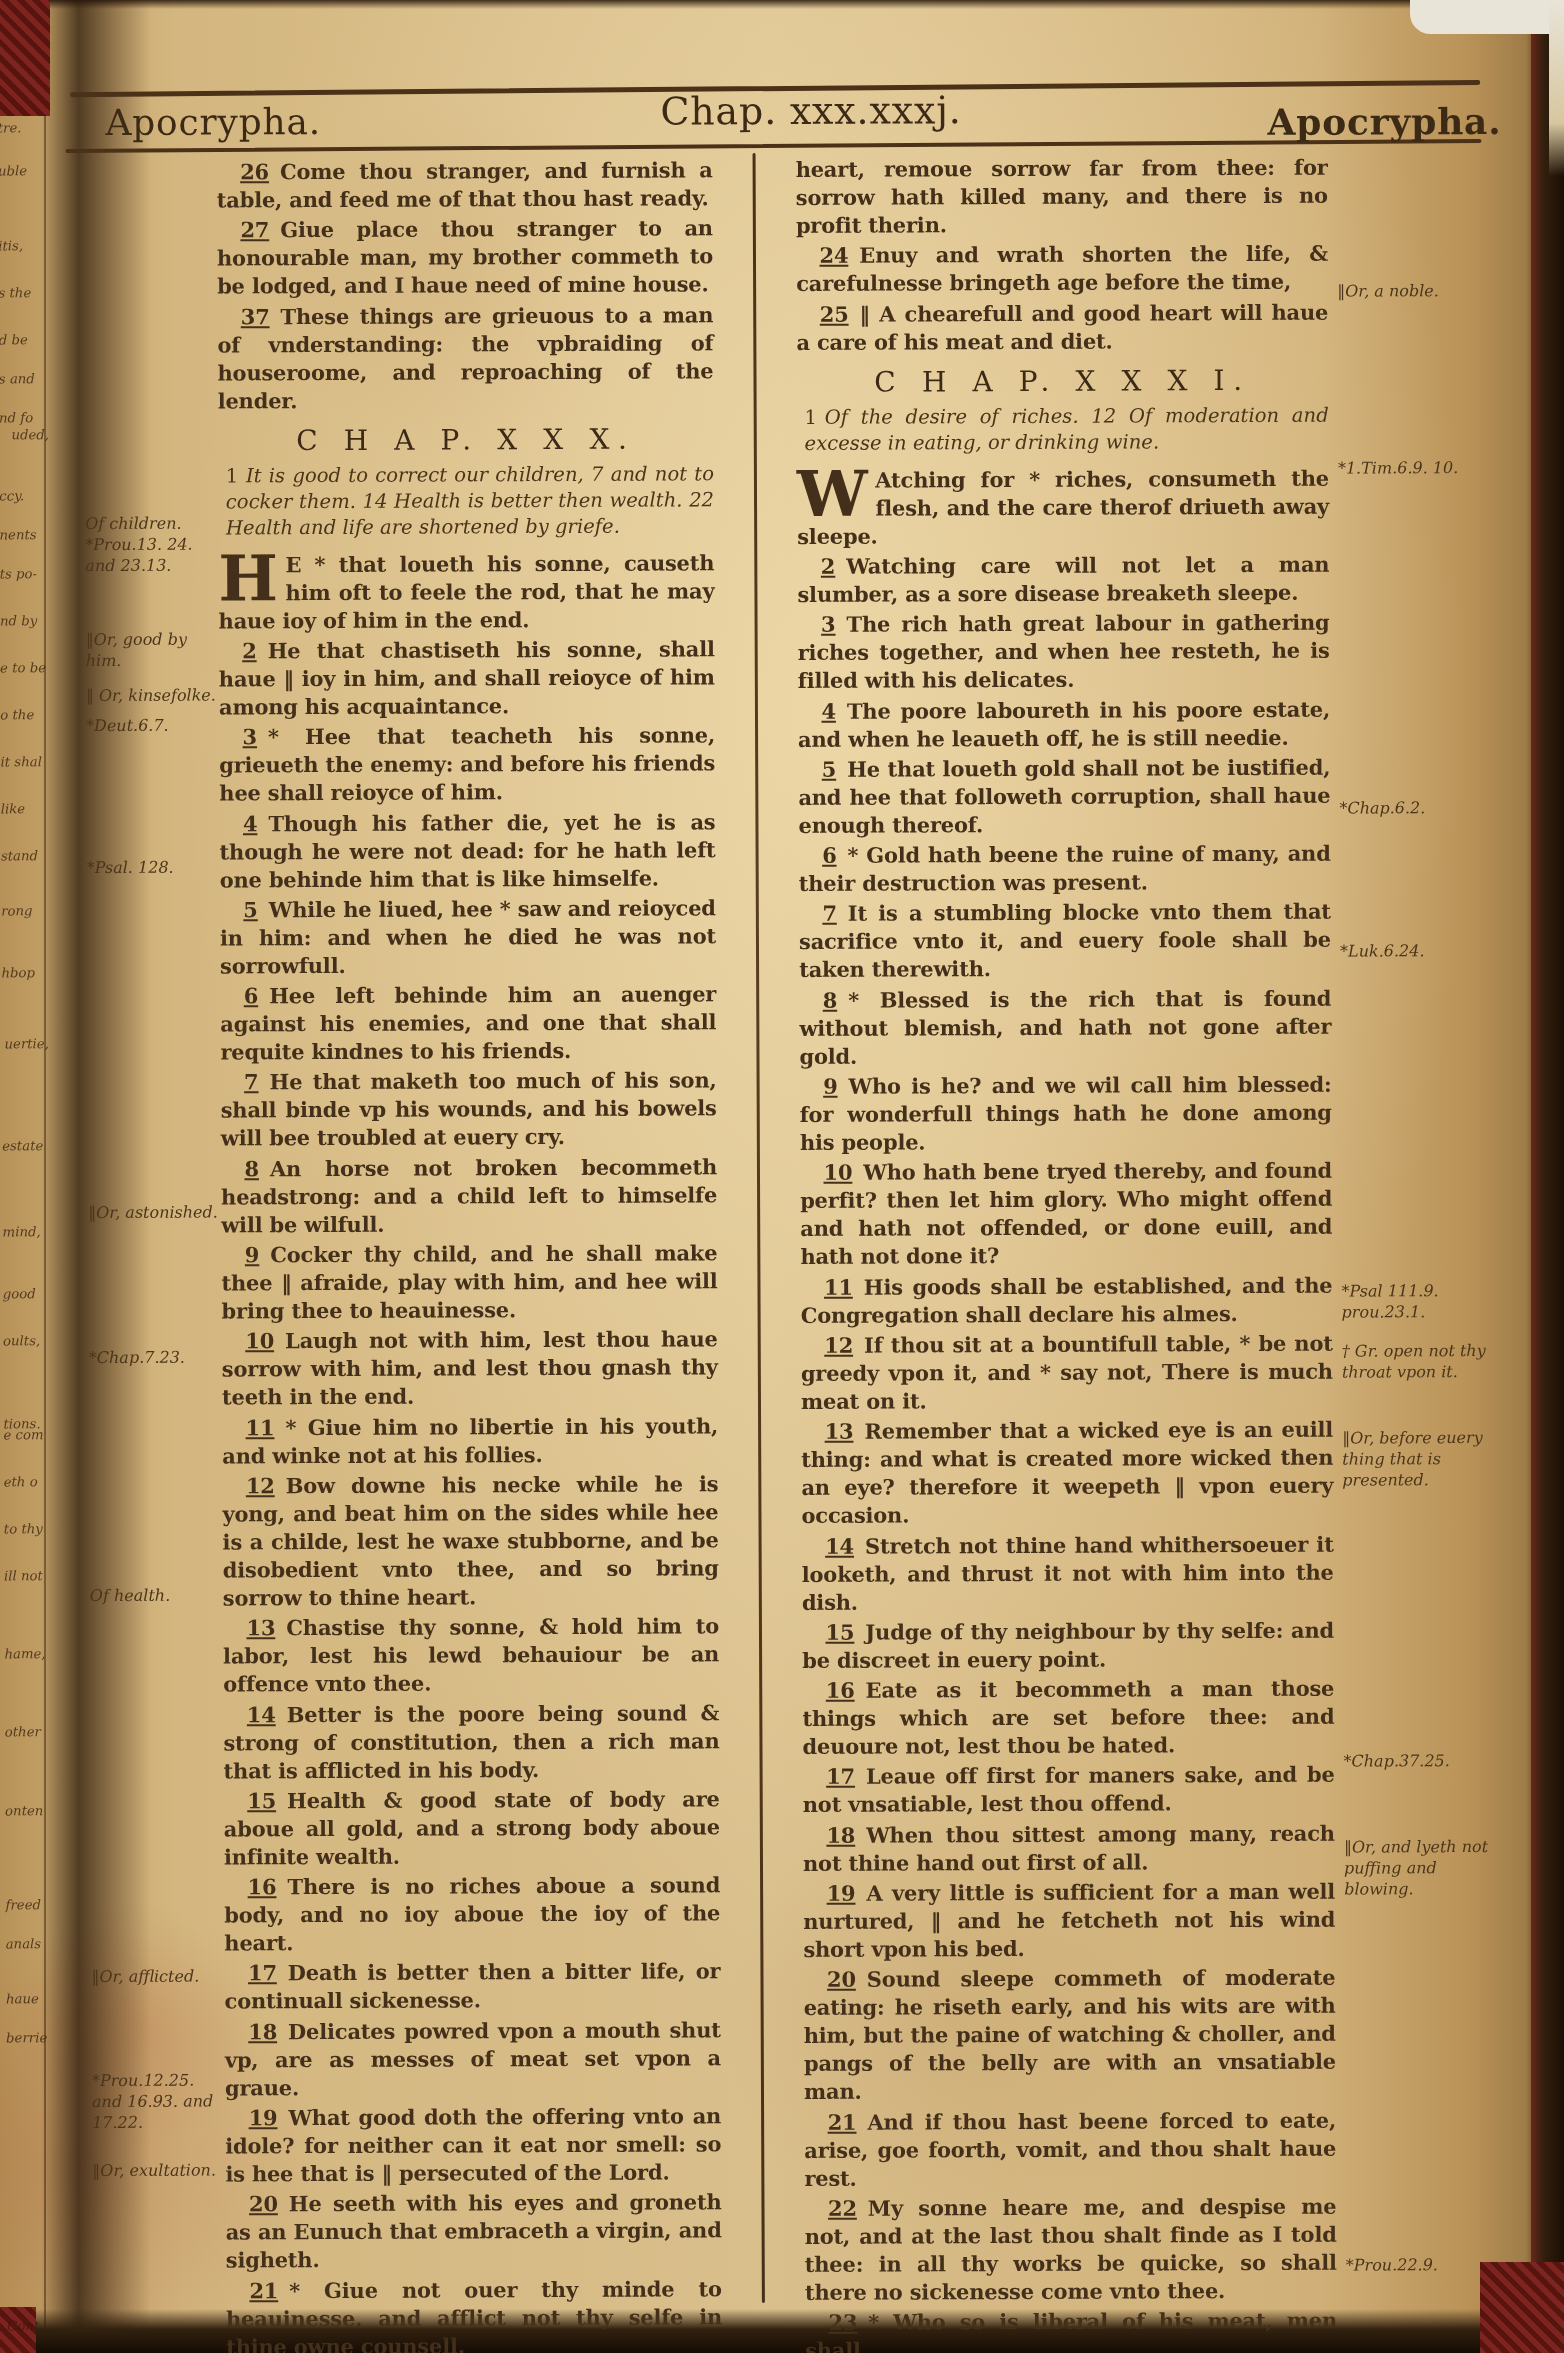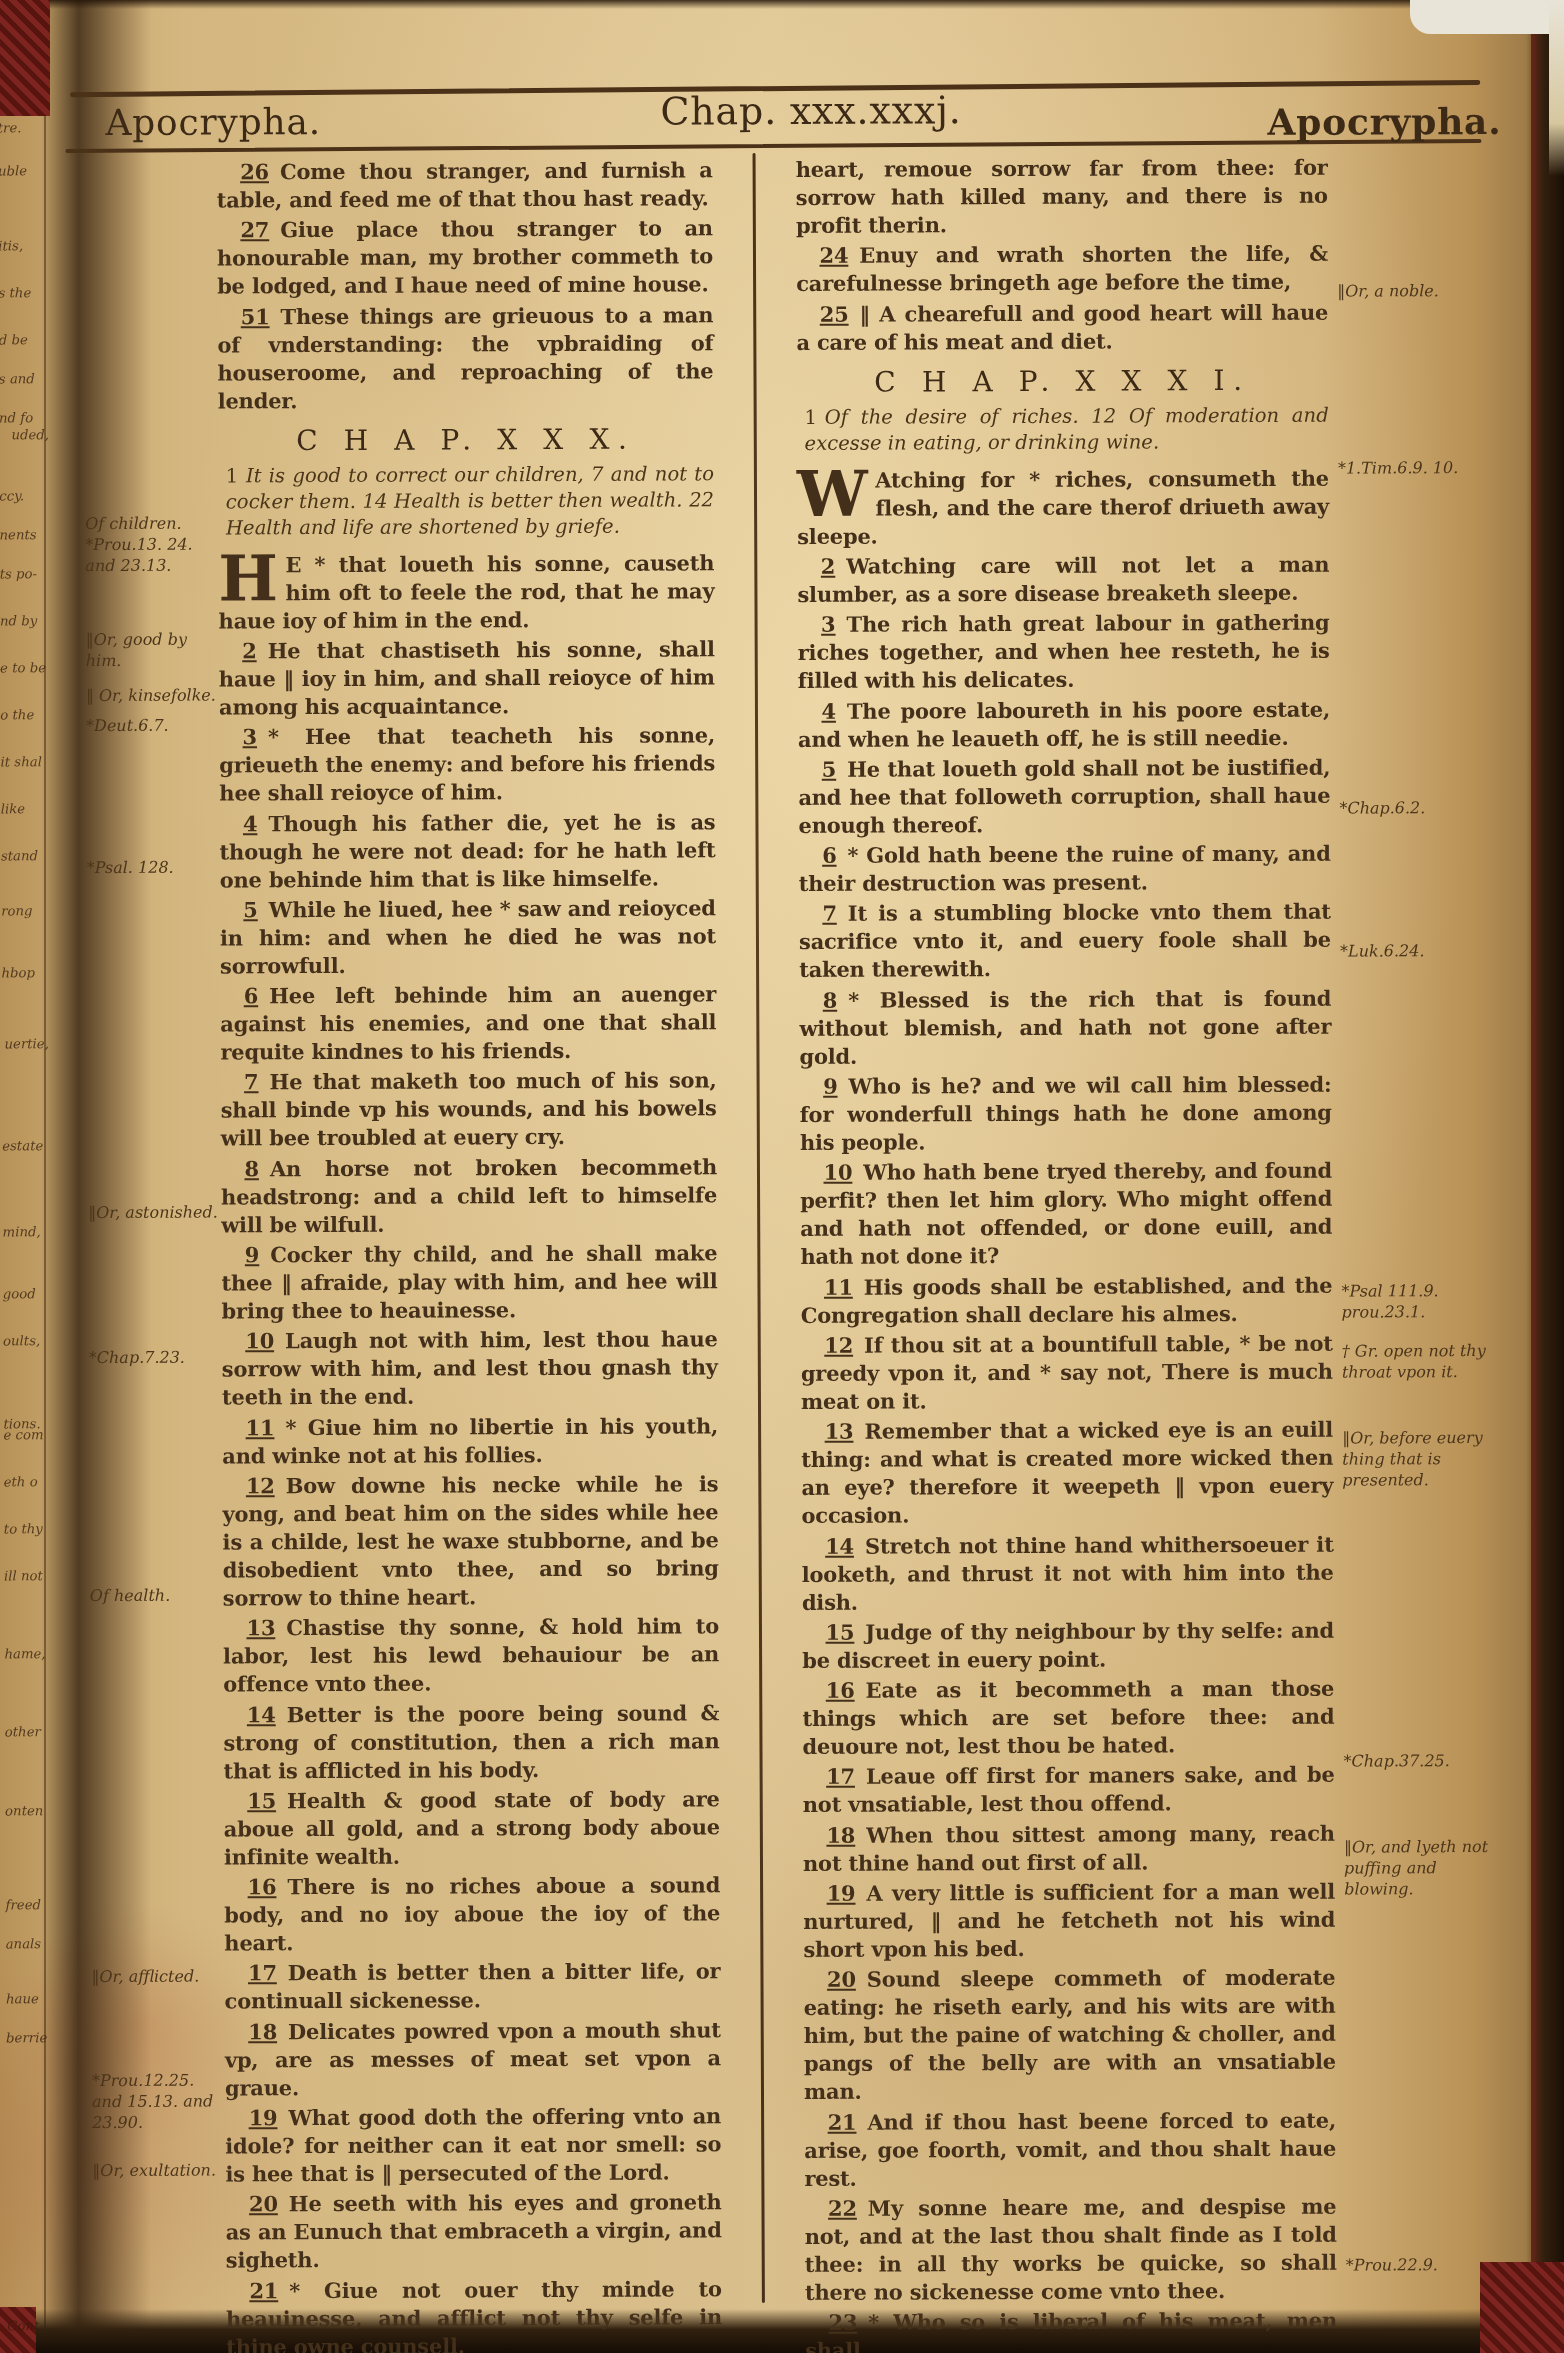--- a/index.html
+++ b/index.html
@@ -98,21 +98,21 @@
   <div class="running-head" id="head-center">Chap. xxx.xxxj.</div>
   <div class="running-head" id="head-right">Apocrypha.</div>
 
   <div class="col" id="left-col">
     <div>
 
         <p class="verse"><span class="vnum">26</span><span>Come thou stranger, and furnish a table, and feed me of that thou hast ready.</span></p>
 
         <p class="verse"><span class="vnum">27</span><span>Giue place thou stranger to an honourable man, my brother commeth to be lodged, and I haue need of mine house.</span></p>
 
-        <p class="verse"><span class="vnum">51</span><span>These things are grieuous to a man of vnderstanding: the vpbraiding of houseroome, and reproaching of the lender.</span></p>
+        <p class="verse"><span class="vnum">37</span><span>These things are grieuous to a man of vnderstanding: the vpbraiding of houseroome, and reproaching of the lender.</span></p>
       </div>
     <div class="chap-head">C H A P.  X X X.</div>
     <p class="argument"><span class="argnum">1</span><span>It is good to correct our children, 7 and not to cocker them. 14 Health is better then wealth. 22 Health and life are shortened by griefe.</span></p>
     <p class="verse v1"><span class="dropcap">H</span><span>E * that loueth his sonne, causeth him oft to feele the rod, that he may haue ioy of him in the end.</span></p>
     <div>
 
         <p class="verse"><span class="vnum">2</span><span>He that chastiseth his sonne, shall haue ‖ ioy in him, and shall reioyce of him among his acquaintance.</span></p>
 
         <p class="verse"><span class="vnum">3</span><span>* Hee that teacheth his sonne, grieueth the enemy: and before his friends hee shall reioyce of him.</span></p>
 
@@ -228,21 +228,21 @@
       <div class="mnote mleft" style="top: 854px;">*Psal. 128.</div>
 
       <div class="mnote mleft" style="top: 1199px;">‖Or, astonished.</div>
 
       <div class="mnote mleft" style="top: 1344px;">*Chap.7.23.</div>
 
       <div class="mnote mleft" style="top: 1582px;">Of health.</div>
 
       <div class="mnote mleft" style="top: 1963px;">‖Or, afflicted.</div>
 
-      <div class="mnote mleft" style="top: 2067px;">*Prou.12.25. and 15.13. and 23.90.</div>
+      <div class="mnote mleft" style="top: 2067px;">*Prou.12.25. and 16.93. and 17.22.</div>
 
       <div class="mnote mleft" style="top: 2157px;">‖Or, exultation.</div>
     </div>
 
   <div>
 
       <div class="mnote mright" style="top: 283px;">‖Or, a noble.</div>
 
       <div class="mnote mright" style="top: 460px;">*1.Tim.6.9. 10.</div>
 

